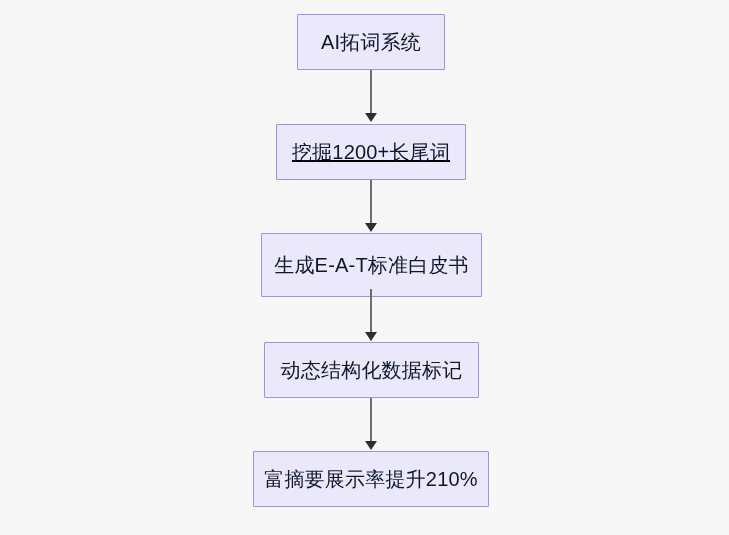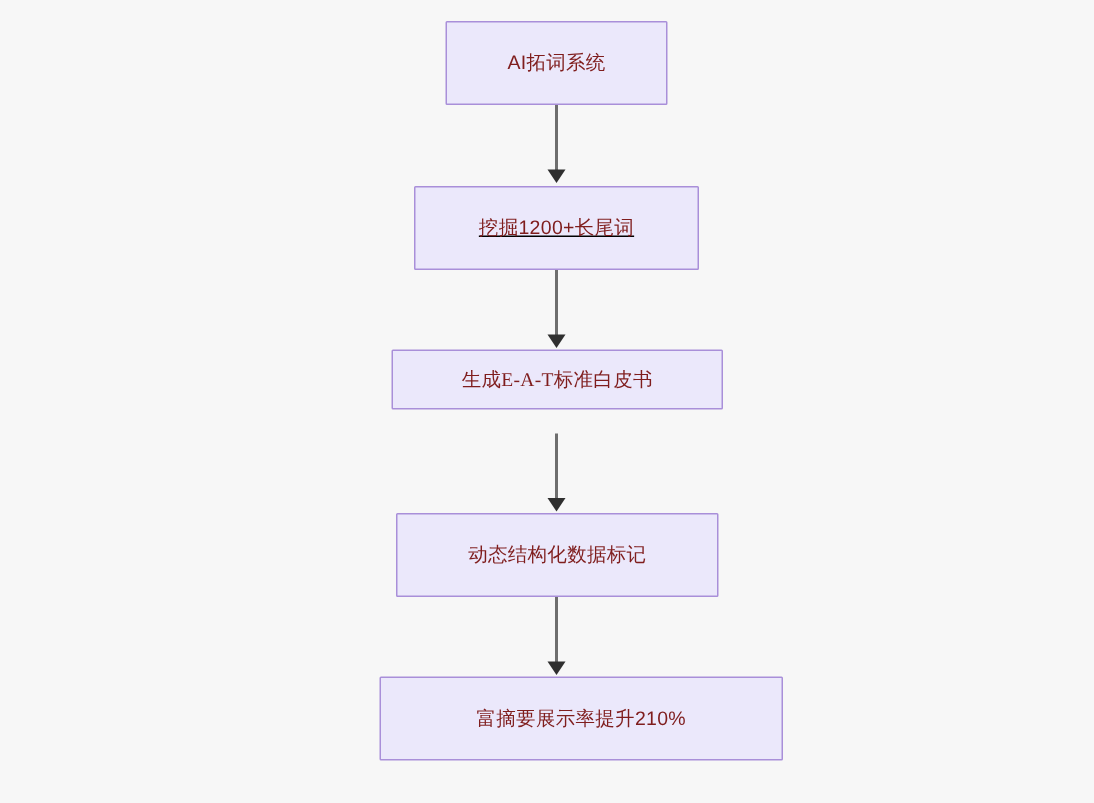--- a/index.html
+++ b/index.html
@@ -22,22 +22,22 @@
     position: absolute;
     box-sizing: border-box;
     background: #ebe8fb;
     border: 1.3px solid #a98fd9;
     display: flex;
     align-items: center;
     justify-content: center;
     border-radius: 1px;
   }
   .node-label {
-    font-size: 13px;
-    color: #7f1d1d;
+    font-size: 20px;
+    color: #0f172a;
     line-height: 1.2;
     letter-spacing: 0.2px;
     white-space: nowrap;
   }
   .edge {
     position: absolute;
     width: 2px;
     background: #6e6e6e;
   }
   .arrowhead {
@@ -61,31 +61,31 @@
   <div class="edge" style="left:370px; top:70px; height:45px;"></div>
   <div class="arrowhead" style="left:365px; top:113px;"></div>
 
   <div class="node" style="left:276px; top:124px; width:190px; height:56px;text-decoration:underline;">
     <span class="node-label">挖掘1200+长尾词</span>
   </div>
 
   <div class="edge" style="left:370px; top:180px; height:45px;"></div>
   <div class="arrowhead" style="left:365px; top:223px;"></div>
 
-  <div class="node" style="left:261px; top:233px; width:221px; height:40px;font-family:Liberation Serif, serif;">
+  <div class="node" style="left:261px; top:233px; width:221px; height:64px;">
     <span class="node-label">生成E-A-T标准白皮书</span>
   </div>
 
   <div class="edge" style="left:370px; top:289px; height:45px;"></div>
   <div class="arrowhead" style="left:365px; top:332px;"></div>
 
   <div class="node" style="left:264px; top:342px; width:215px; height:56px;">
     <span class="node-label">动态结构化数据标记</span>
   </div>
 
   <div class="edge" style="left:370px; top:398px; height:45px;"></div>
   <div class="arrowhead" style="left:365px; top:441px;"></div>
 
-  <div class="node" style="left:253px; top:451px; width:269px; height:56px;">
+  <div class="node" style="left:253px; top:451px; width:236px; height:56px;">
     <span class="node-label">富摘要展示率提升210%</span>
   </div>
 
 </div>
 
 </body></html>

